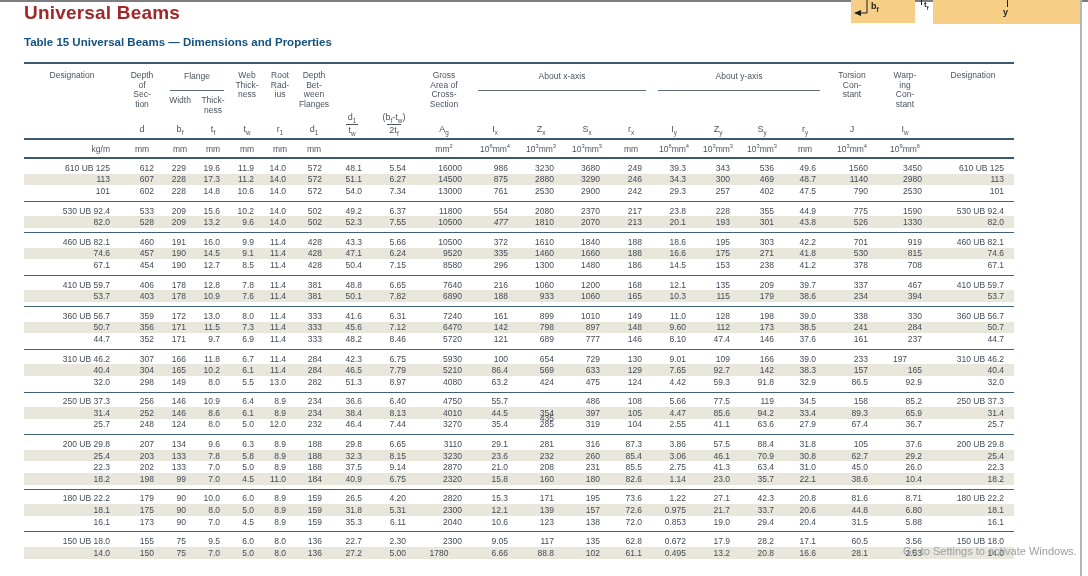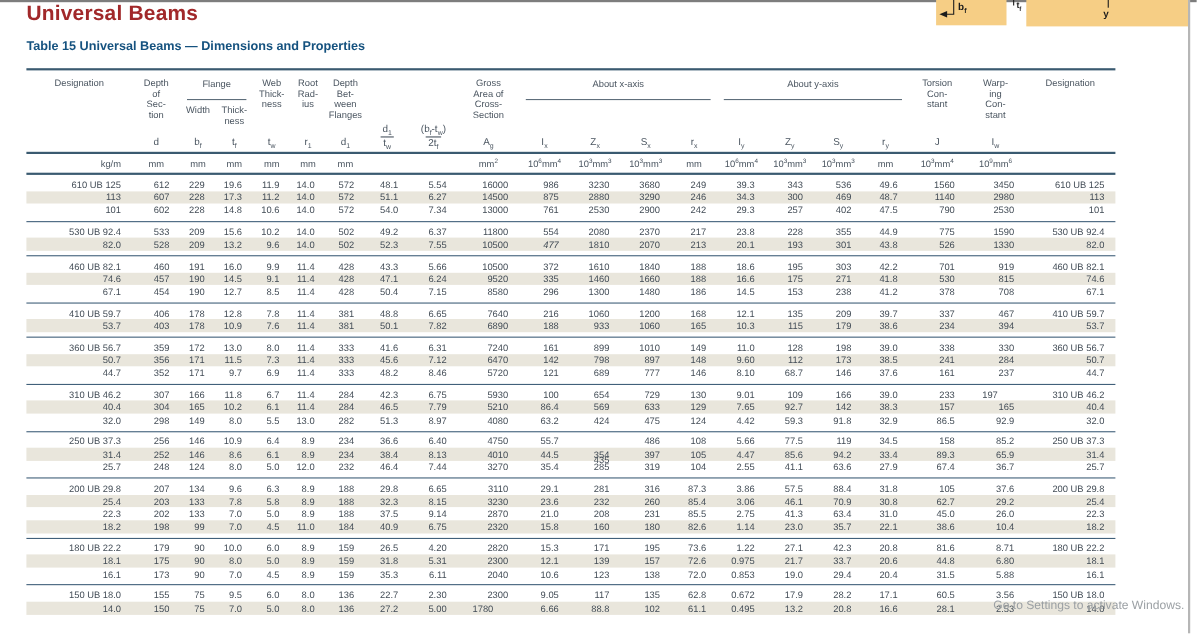--- a/index.html
+++ b/index.html
@@ -497,21 +497,21 @@
           <div class="tcell" style="width: 32px;">11.4</div>
           <div class="tcell" style="width: 36px;">333</div>
           <div class="tcell" style="width: 40px;">48.2</div>
           <div class="tcell" style="width: 44px;">8.46</div>
           <div class="tcell" style="width: 56px;">5720</div>
           <div class="tcell" style="width: 46px;">121</div>
           <div class="tcell" style="width: 46px;">689</div>
           <div class="tcell" style="width: 46px;">777</div>
           <div class="tcell" style="width: 42px;">146</div>
           <div class="tcell" style="width: 44px;">8.10</div>
-          <div class="tcell" style="width: 44px;">68.7</div>
+          <div class="tcell" style="width: 44px;">47.4</div>
           <div class="tcell" style="width: 44px;">146</div>
           <div class="tcell" style="width: 42px;">37.6</div>
           <div class="tcell" style="width: 52px;">161</div>
           <div class="tcell" style="width: 54px;">237</div>
           <div class="tcell" style="width: 82px;">44.7</div>
         </div>
       </div>
       <div class="tgroup">
         <div class="trow">
           <div class="tcell" style="width: 96px;">310 UB 46.2</div>

